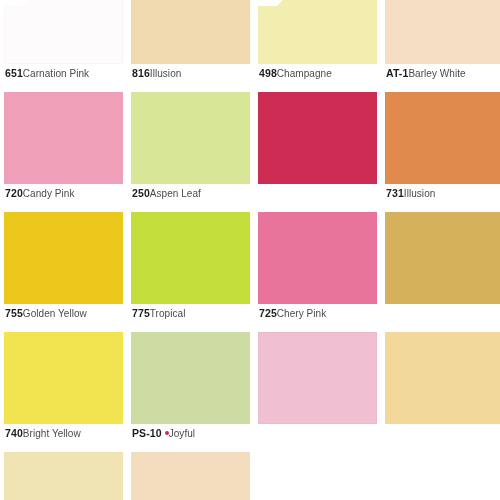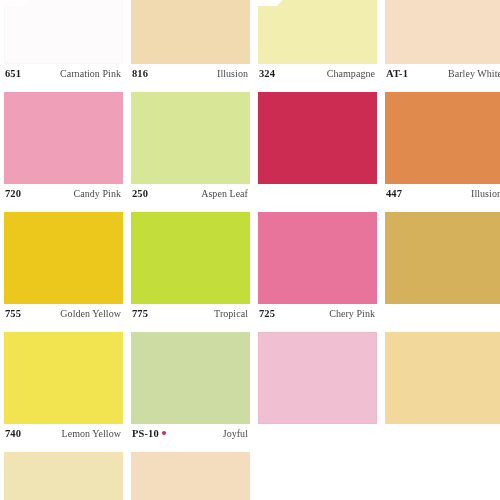--- a/index.html
+++ b/index.html
@@ -71,23 +71,21 @@
     transform: rotate(45deg);
   }
 
   
   .label {
     width: 119px;
     height: 28px;
     background: #ffffff;
     display: flex;
     align-items: center;
-    justify-content: space-between;
     padding: 0 2px 10px 1px;
-    font-family: Liberation Serif, serif;
   }
 
   .code {
     font-size: 10.5px;
     font-weight: bold;
     color: #1d1d1d;
     letter-spacing: 0.1px;
     white-space: nowrap;
     display: flex;
     align-items: center;
@@ -135,21 +133,21 @@
           </span>
           <span class="name">Illusion</span>
         </div>
       </div>
       <div class="cell">
         <div class="chip" style="background: rgb(242, 238, 176);">
           <div class="new-ribbon"></div>
         </div>
         <div class="label">
           <span class="code">
-            <span>324</span>
+            <span>498</span>
           </span>
           <span class="name">Champagne</span>
         </div>
       </div>
       <div class="cell">
         <div class="chip" style="background: rgb(245, 222, 196);"></div>
         <div class="label">
           <span class="code">
             <span>AT-1</span>
           </span>
@@ -174,21 +172,21 @@
           <span class="name">Aspen Leaf</span>
         </div>
       </div>
       <div class="cell">
         <div class="chip" style="background: rgb(204, 43, 82);"></div>
       </div>
       <div class="cell">
         <div class="chip" style="background: rgb(224, 138, 78);"></div>
         <div class="label">
           <span class="code">
-            <span>447</span>
+            <span>731</span>
           </span>
           <span class="name">Illusion</span>
         </div>
       </div>
       <div class="cell">
         <div class="chip" style="background: rgb(237, 200, 28);"></div>
         <div class="label">
           <span class="code">
             <span>755</span>
           </span>
@@ -215,21 +213,21 @@
       </div>
       <div class="cell">
         <div class="chip" style="background: rgb(213, 177, 92);"></div>
       </div>
       <div class="cell">
         <div class="chip" style="background: rgb(242, 228, 81);"></div>
         <div class="label">
           <span class="code">
             <span>740</span>
           </span>
-          <span class="name">Lemon Yellow</span>
+          <span class="name">Bright Yellow</span>
         </div>
       </div>
       <div class="cell">
         <div class="chip" style="background: rgb(204, 220, 162);"></div>
         <div class="label">
           <span class="code">
             <span>PS-10</span>
             <span class="dot" style="background: rgb(204, 43, 82);"></span>
           </span>
           <span class="name">Joyful</span>

